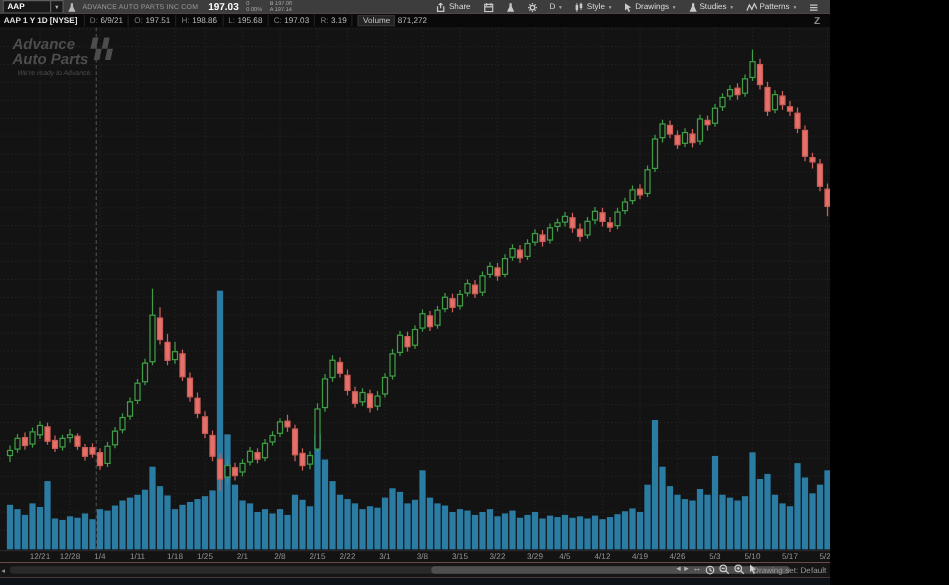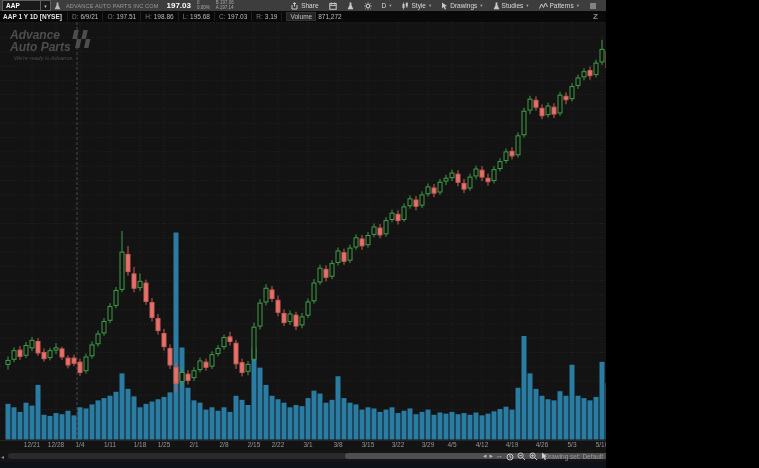--- a/index.html
+++ b/index.html
@@ -1,16 +1,16 @@
 <!DOCTYPE html>
 <html><head>
 <meta charset="utf-8">
 <style>
   html,body{margin:0;padding:0;background:#000;}
-  #root{position:relative;width:606px;height:468px;background:#fca5a5;overflow:hidden;
+  #root{position:relative;width:664px;height:468px;background:#fca5a5;overflow:hidden;
         font-family:"Liberation Sans",sans-serif;-webkit-font-smoothing:antialiased;}
   
   .row1{position:absolute;top:0;left:0;right:0;height:11px;background:#3d3d3d;
         display:flex;align-items:center;font-size:6.5px;color:#d6d6d6;}
   .sym-box{display:flex;align-items:center;height:9px;background:#191919;border:1px solid #5e5e5e;
            margin-left:2px;}
   .sym-box .sym{width:34px;padding-left:3px;font-weight:bold;color:#fff;font-size:6.5px;}
   .sym-dd{width:9px;height:9px;border-left:1px solid #5e5e5e;display:flex;align-items:center;
           justify-content:center;color:#bbb;font-size:5px;}
   .tb-ic{display:inline-flex;align-items:center;justify-content:center;margin:0 3px;}

